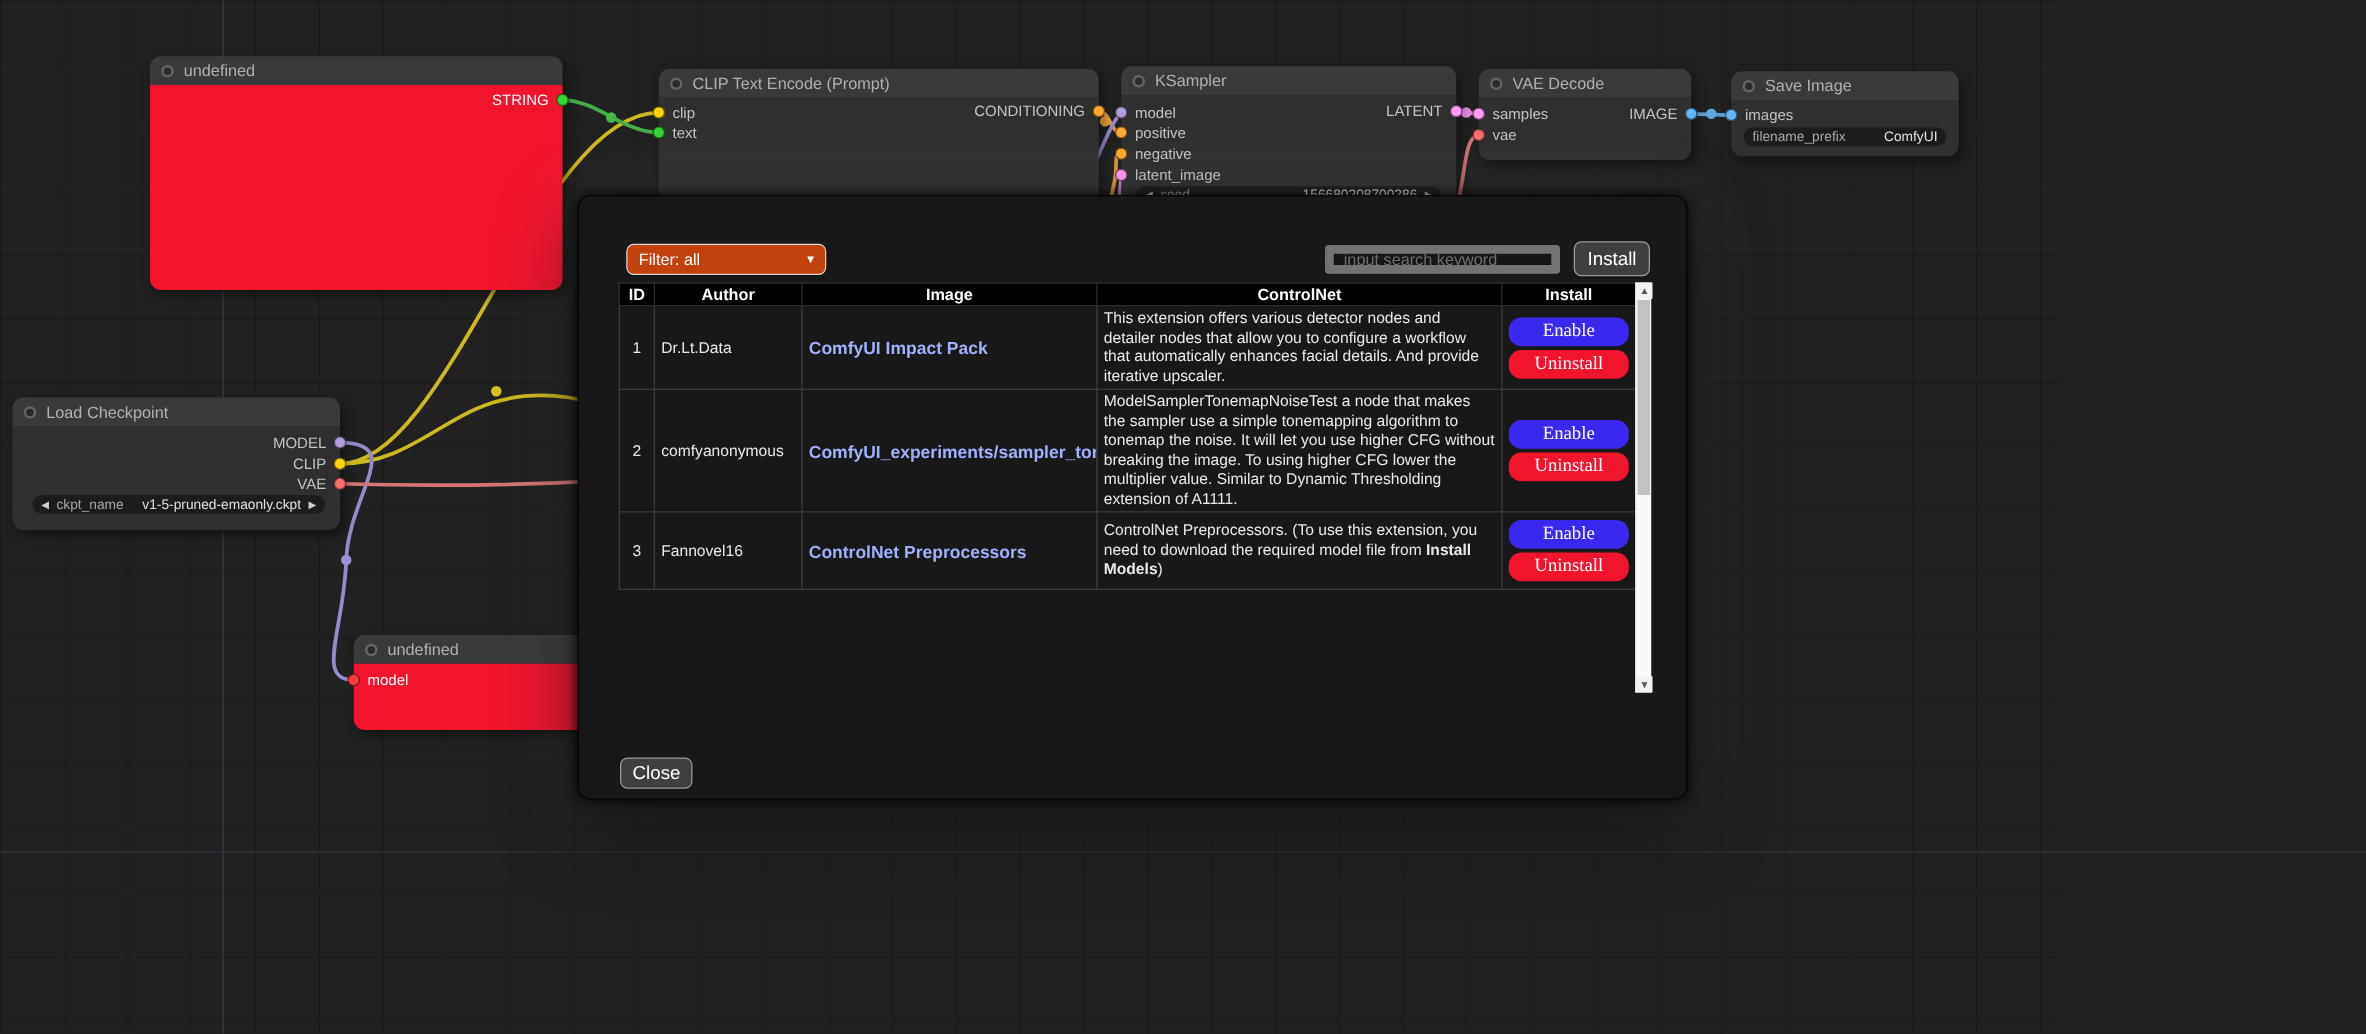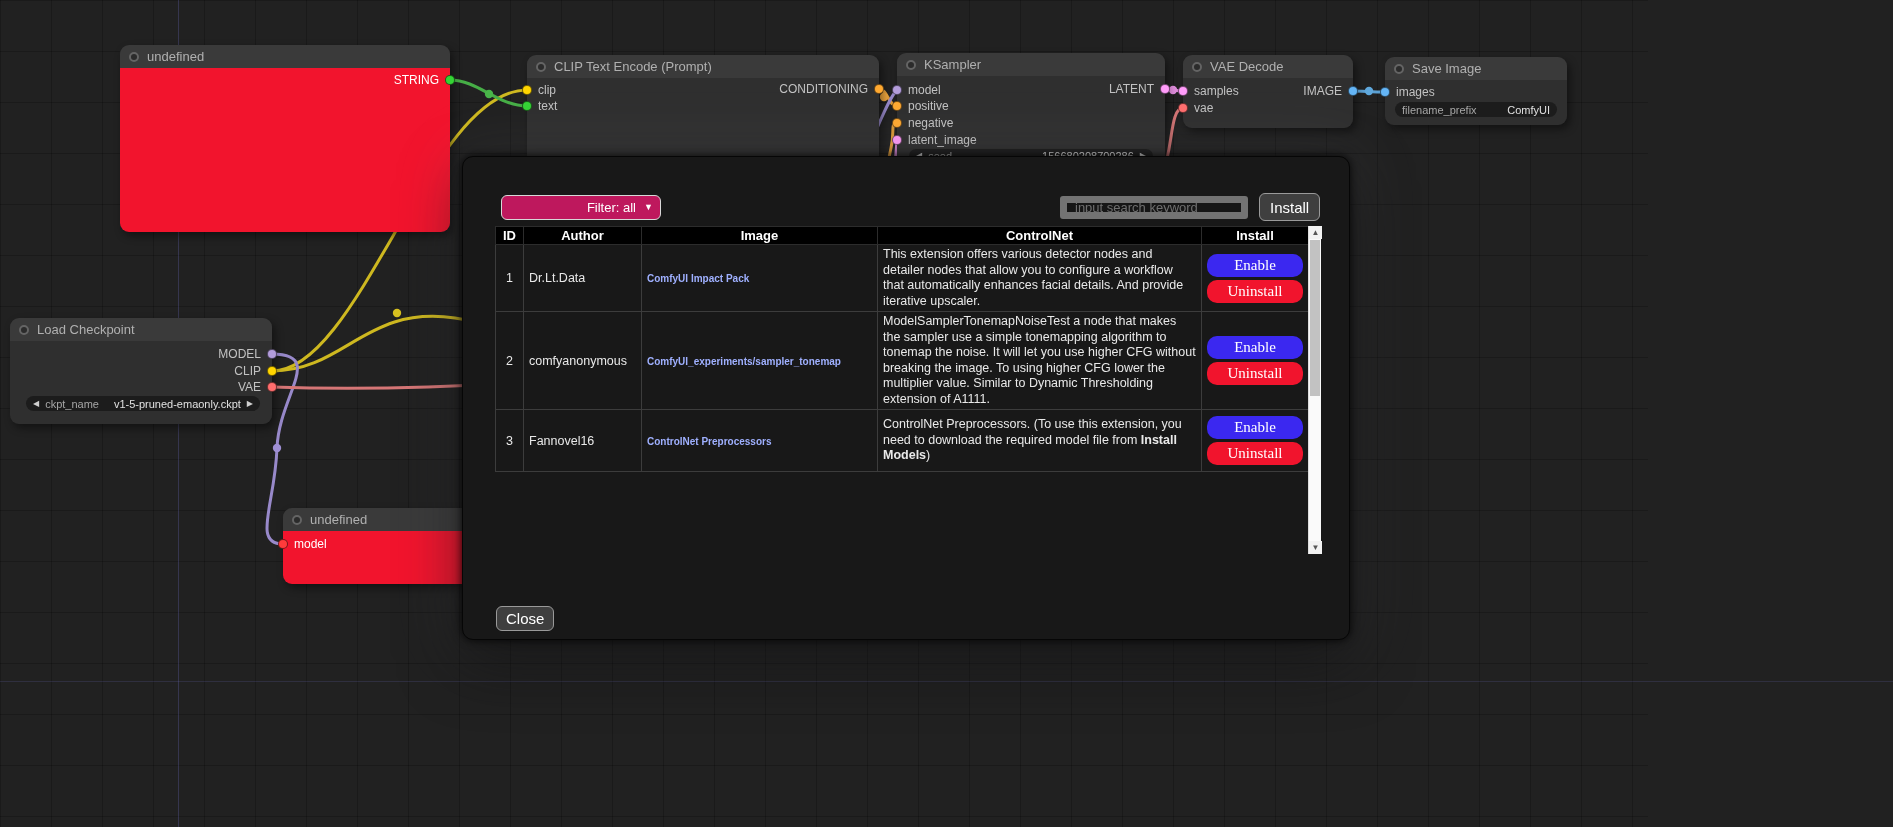--- a/index.html
+++ b/index.html
@@ -64,23 +64,23 @@
   
   .dialog{
     position:absolute; left:462px; top:156px; width:888px; height:484px; z-index:10;
     background:#181818; border-radius:11px; border:1px solid #060606;
     box-shadow:0 0 10px rgba(0,0,0,0.85), 0 0 65px 18px rgba(235,235,255,0.055), 0 22px 60px rgba(0,0,0,0.55);
     color:#e8e8e8;
   }
   .select-wrap{ position:absolute; left:38px; top:38px; width:160px; height:25px; }
   .filter-select{
     appearance:none; -webkit-appearance:none;
-    width:100%; height:100%; background:#be185d; color:#fff;
+    width:100%; height:100%; background:#c2410c; color:#fff;
     border:1px solid #d8d8d8; border-radius:6px; padding:0 24px 0 9px;
-    font-size:13px; font-family:"Liberation Sans", sans-serif;text-align:right;
+    font-size:13px; font-family:"Liberation Sans", sans-serif;
   }
   .select-caret{ position:absolute; right:8px; top:7px; font-size:9px; color:#fff; pointer-events:none; }
   .search-input{
     position:absolute; left:597px; top:39px; width:188px; height:23px;
     background:#161616; border:7px solid #737373; border-radius:3px;
     color:#ddd; font-size:13px; padding:0 8px; font-family:"Liberation Sans", sans-serif;
   }
   .search-input::placeholder{ color:#6f6f6f; }
   .search-btn{
     position:absolute; left:796px; top:36px; height:28px; min-width:57px;
@@ -92,21 +92,21 @@
   th{
     background:#000; color:#fff; font-weight:bold; font-size:13px;
     padding:1px 4px; border:1px solid #2c2c2c; text-align:center;
   }
   td{
     border:1px solid #3c3c3c; color:#e9e9e9; font-size:12.5px;
     vertical-align:middle; padding:1px 5px;
   }
   td.id-cell{ text-align:center; }
   td.desc-cell{ line-height:15.5px; padding:2px 5px; }
-  a.ext-link{ color:#9fb0ff; font-weight:bold; text-decoration:none; font-size:10px; }
+  a.ext-link{ color:#9fb0ff; font-weight:bold; text-decoration:none; font-size:14px; }
   td.name-cell{ overflow:hidden; white-space:normal; }
   td.install-cell{ text-align:center; padding:3px 2px; }
   .row-btn{
     display:block; width:96px; margin:3px auto; padding:3px 0;
     border:none; border-radius:10px; color:#fff; font-size:15px;
     cursor:pointer; font-family:Liberation Serif, serif;
   }
   .scrollbar{
     position:absolute; left:813px; top:0; width:13px; height:328px;
     background:#fafafa; border-left:1px solid #ddd;

